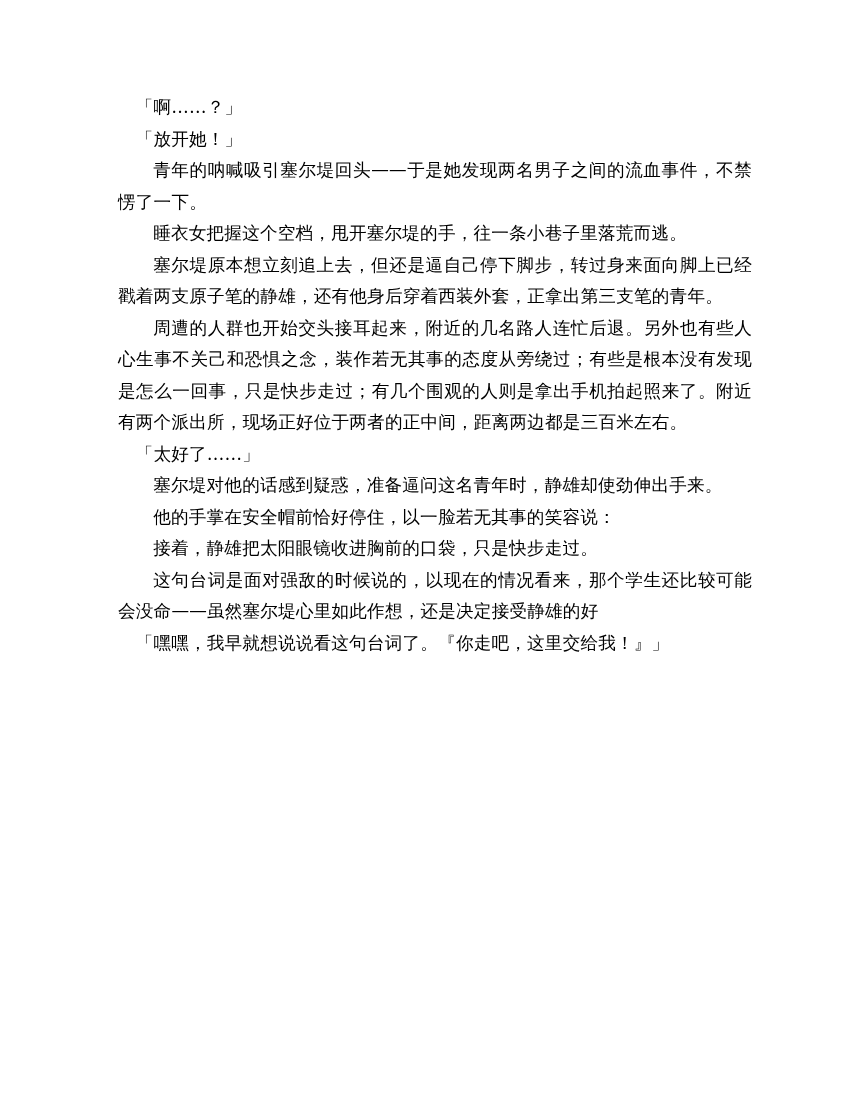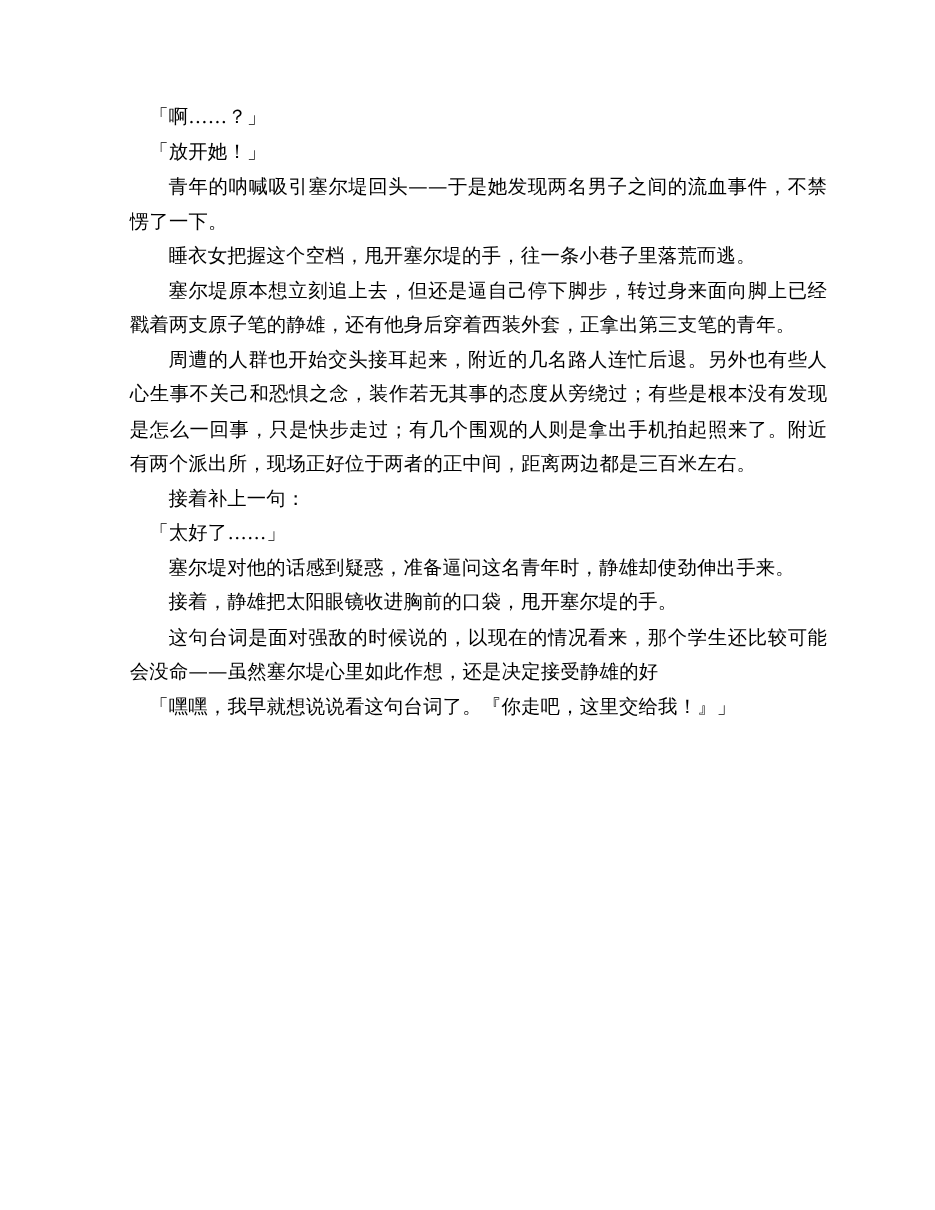--- a/index.html
+++ b/index.html
@@ -40,20 +40,20 @@
 <body>
 
 <div class="page">
   <div class="body-text">
     <p class="para quote">「啊……？」</p>
     <p class="para quote">「放开她！」</p>
     <p class="para">青年的呐喊吸引塞尔堤回头——于是她发现两名男子之间的流血事件，不禁愣了一下。</p>
     <p class="para">睡衣女把握这个空档，甩开塞尔堤的手，往一条小巷子里落荒而逃。</p>
     <p class="para">塞尔堤原本想立刻追上去，但还是逼自己停下脚步，转过身来面向脚上已经戳着两支原子笔的静雄，还有他身后穿着西装外套，正拿出第三支笔的青年。</p>
     <p class="para">周遭的人群也开始交头接耳起来，附近的几名路人连忙后退。另外也有些人心生事不关己和恐惧之念，装作若无其事的态度从旁绕过；有些是根本没有发现是怎么一回事，只是快步走过；有几个围观的人则是拿出手机拍起照来了。附近有两个派出所，现场正好位于两者的正中间，距离两边都是三百米左右。</p>
-    <p class="para">接着补上一句：</p>
     <p class="para quote">「太好了……」</p>
     <p class="para">塞尔堤对他的话感到疑惑，准备逼问这名青年时，静雄却使劲伸出手来。</p>
-    <p class="para">接着，静雄把太阳眼镜收进胸前的口袋，甩开塞尔堤的手。</p>
+    <p class="para">他的手掌在安全帽前恰好停住，以一脸若无其事的笑容说：</p>
+    <p class="para">接着，静雄把太阳眼镜收进胸前的口袋，只是快步走过。</p>
     <p class="para">这句台词是面对强敌的时候说的，以现在的情况看来，那个学生还比较可能会没命——虽然塞尔堤心里如此作想，还是决定接受静雄的好</p>
     <p class="para quote">「嘿嘿，我早就想说说看这句台词了。『你走吧，这里交给我！』」</p>
   </div>
 </div>
 
 </body></html>

